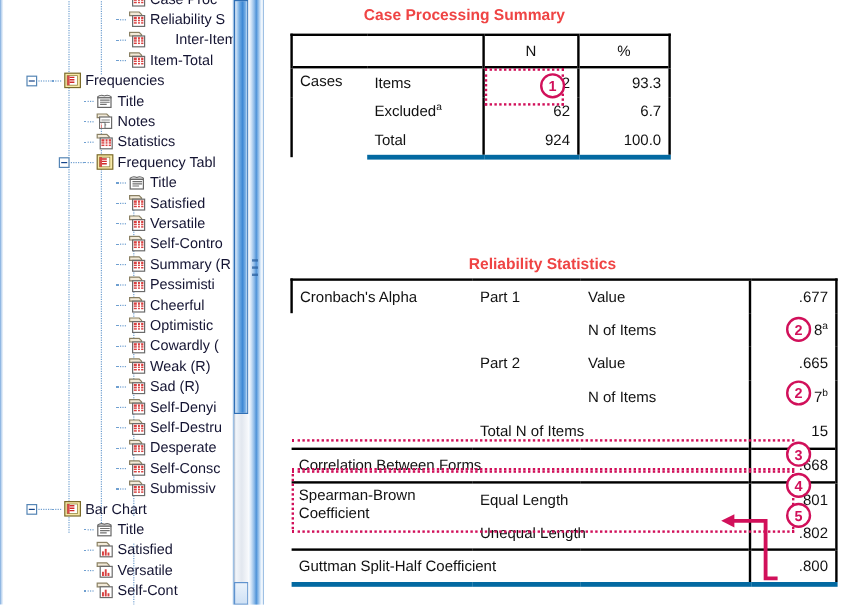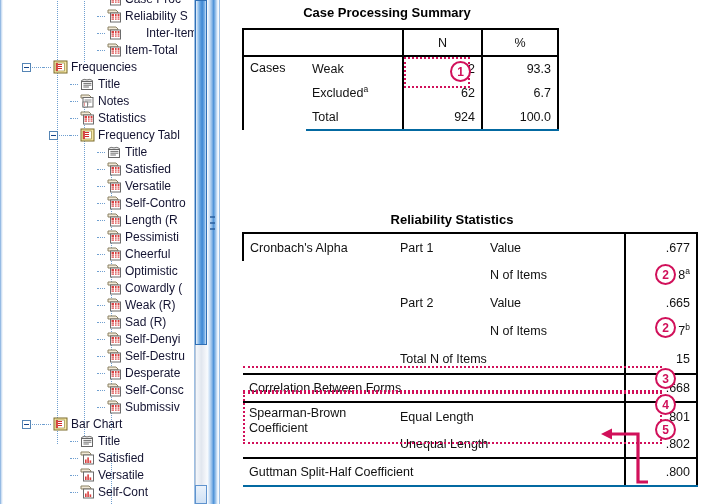--- a/index.html
+++ b/index.html
@@ -77,34 +77,34 @@
   #pane-divider{
     position:absolute;left:219px;top:0;width:1px;height:504px;background:#9ec0e4;
   }
 
   
   #output-pane{
     position:absolute;left:220px;top:0;width:500px;height:504px;background:#ffffff;
   }
 
   .tbl-title{
-    position:absolute;font-weight:bold;font-size:13px;color:#000000;
+    position:absolute;font-weight:bold;font-size:13px;color:#ef4444;
     font-family:"Liberation Sans","DejaVu Sans",sans-serif;
     text-align:center;white-space:nowrap;
   }
 
   
   .spss-table{position:absolute;border-collapse:collapse;background:#fff;}
   .spss-table td,.spss-table th{
     font-family:"Liberation Sans","DejaVu Sans",sans-serif;
     font-size:12.5px;font-weight:normal;color:#111;
     padding:1px 6px;vertical-align:middle;background:#fff;
   }
   .bt{border-top:2px solid #000;}
-  .bb{border-bottom:2px solid #0369a1;}
+  .bb{border-bottom:4px solid #0369a1;}
   .bl{border-left:2px solid #000;}
   .br{border-right:2px solid #000;}
   .num{text-align:right;}
   .ctr{text-align:center;}
   sup{font-size:8.5px;vertical-align:super;line-height:0;}
 
   .footnote{
     position:absolute;font-size:12.5px;color:#111;text-align:center;
     font-family:"Liberation Sans","DejaVu Sans",sans-serif;line-height:15px;
   }
@@ -304,21 +304,21 @@
           <svg width="15" height="14" viewBox="0 0 15 14">
             <path d="M1 1 h8 l2 2 v1 h-10 z" fill="#f2ead8" stroke="#8a8063" stroke-width="1"></path>
             <rect x="3.5" y="4" width="10" height="9" fill="#ffffff" stroke="#6b6b6b" stroke-width="1"></rect>
             <rect x="4.5" y="5" width="8" height="2" fill="#d94141"></rect>
             <rect x="4.5" y="7.5" width="8" height="1.2" fill="#d94141"></rect>
             <rect x="4.5" y="9.5" width="8" height="1.2" fill="#d94141"></rect>
             <rect x="7" y="5" width="1" height="6.5" fill="#ffffff"></rect>
             <rect x="9.6" y="5" width="1" height="6.5" fill="#ffffff"></rect>
           </svg>
         </span>
-        <span class="tree-label" style="left: 125px; top: 212px;">Length (R</span>
+        <span class="tree-label" style="left: 125px; top: 212px;">Summary (R</span>
         <div class="hline" style="left: 97px; top: 237px; width: 8px;"></div>
         <span class="ico" style="left: 107px; top: 230px;">
           <svg width="15" height="14" viewBox="0 0 15 14">
             <path d="M1 1 h8 l2 2 v1 h-10 z" fill="#f2ead8" stroke="#8a8063" stroke-width="1"></path>
             <rect x="3.5" y="4" width="10" height="9" fill="#ffffff" stroke="#6b6b6b" stroke-width="1"></rect>
             <rect x="4.5" y="5" width="8" height="2" fill="#d94141"></rect>
             <rect x="4.5" y="7.5" width="8" height="1.2" fill="#d94141"></rect>
             <rect x="4.5" y="9.5" width="8" height="1.2" fill="#d94141"></rect>
             <rect x="7" y="5" width="1" height="6.5" fill="#ffffff"></rect>
             <rect x="9.6" y="5" width="1" height="6.5" fill="#ffffff"></rect>
@@ -534,21 +534,21 @@
     <table class="spss-table" id="tbl-cps" style="left:22px;top:28px;">
       <tbody>
           <tr>
         <td class="bt bl" style="width:50px;height:23px;"></td>
         <td class="bt" style="width:84px;"></td>
         <td class="bt bl ctr" style="width:65px;">N</td>
         <td class="bt bl br ctr" style="width:62px;">%</td>
       </tr>
       <tr>
         <td class="bt bl" rowspan="3" style="vertical-align:top;padding-top:4px;">Cases</td>
-        <td class="bt" style="height:22px;">Weak</td>
+        <td class="bt" style="height:22px;">Items</td>
         <td class="bt bl num">862</td>
         <td class="bt bl br num">93.3</td>
       </tr>
       <tr>
         <td style="height:22px;">
           <span>Excluded</span><sup>a</sup>
         </td>
         <td class="bl num">62</td>
         <td class="bl br num">6.7</td>
       </tr>

